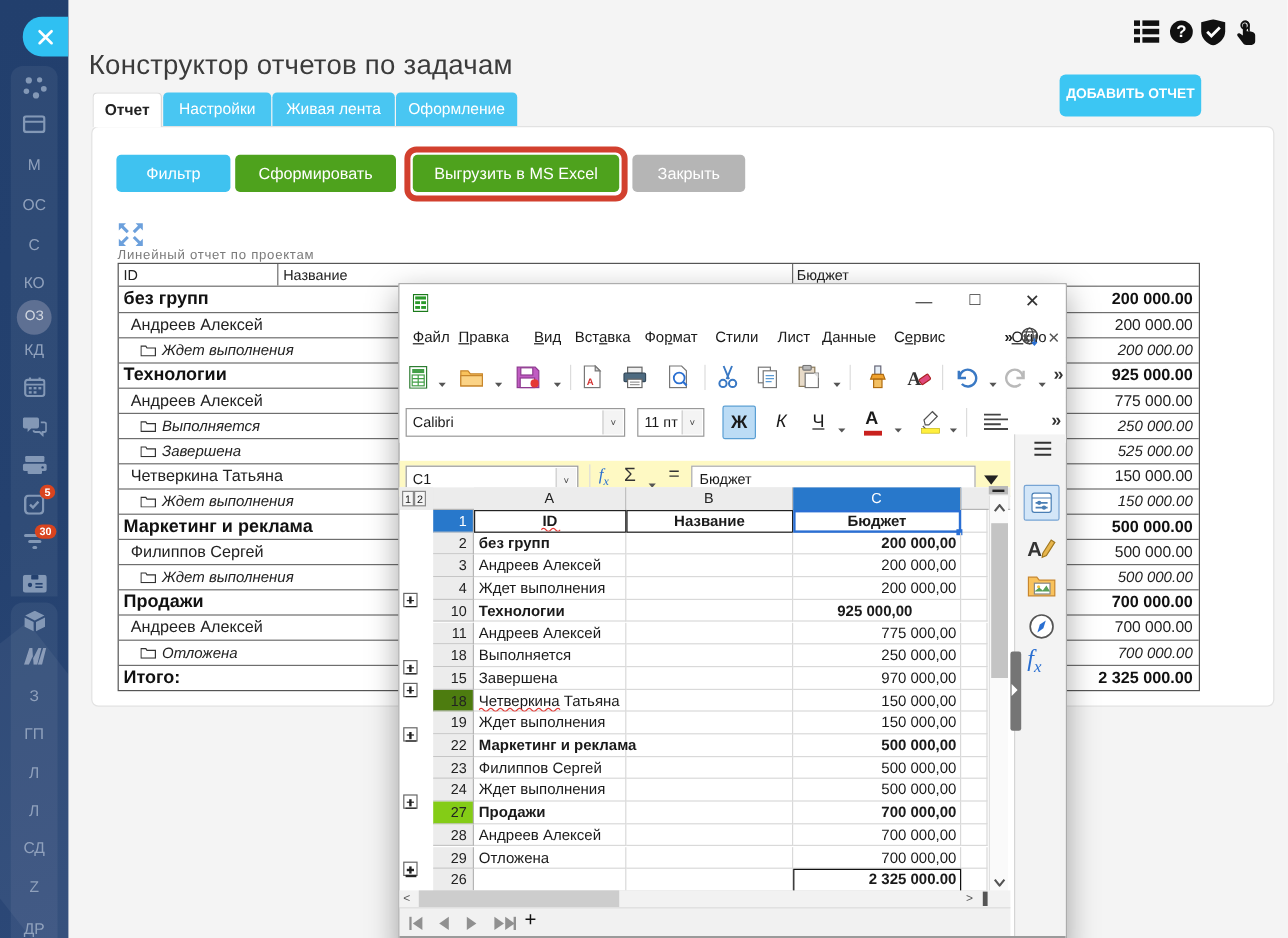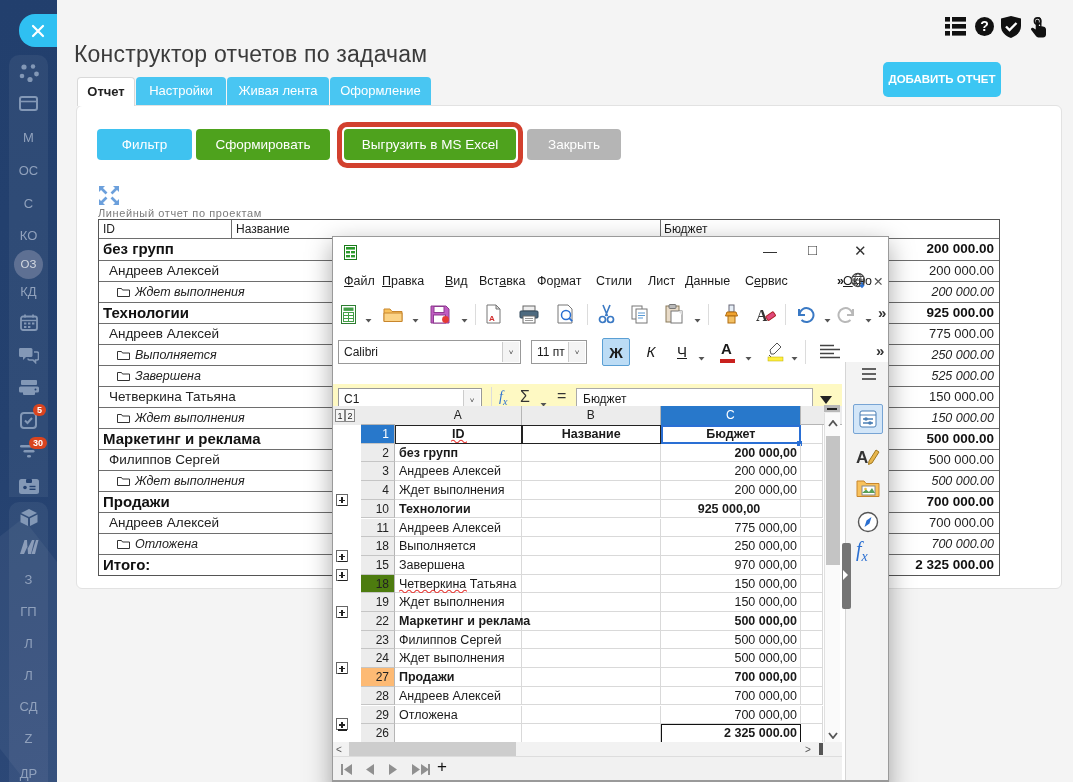--- a/index.html
+++ b/index.html
@@ -544,21 +544,21 @@
       <div class="lorel" style="left:467.7px;top:224.7px;width:22.30000000000001px;height:18.7px;border-right:1px solid #d9d9d9;border-bottom:1px solid #d9d9d9;"></div>
       <div class="lorel" style="left:63px;top:224.7px;width:260px;height:18.7px;font-size:12.5px;line-height:18.7px;padding-left:3px;white-space:nowrap;">Филиппов Сергей</div>
       <div class="lorel" style="left:328px;top:224.7px;width:136px;height:18.7px;font-size:12.5px;line-height:18.7px;text-align:right;">500 000,00</div>
       <div class="lorel" style="left:28px;top:243.39999999999998px;width:34px;height:18.7px;background:#ececec;color:#222;font-size:12px;text-align:right;padding-right:5px;line-height:18.7px;border-right:1px solid #b5b5b5;border-bottom:1px solid #c5c5c5;">24</div>
       <div class="lorel" style="left:62px;top:243.39999999999998px;width:126.5px;height:18.7px;border-right:1px solid #d9d9d9;border-bottom:1px solid #d9d9d9;"></div>
       <div class="lorel" style="left:188.5px;top:243.39999999999998px;width:139.5px;height:18.7px;border-right:1px solid #d9d9d9;border-bottom:1px solid #d9d9d9;"></div>
       <div class="lorel" style="left:328px;top:243.39999999999998px;width:139.7px;height:18.7px;border-right:1px solid #d9d9d9;border-bottom:1px solid #d9d9d9;"></div>
       <div class="lorel" style="left:467.7px;top:243.39999999999998px;width:22.30000000000001px;height:18.7px;border-right:1px solid #d9d9d9;border-bottom:1px solid #d9d9d9;"></div>
       <div class="lorel" style="left:63px;top:243.39999999999998px;width:260px;height:18.7px;font-size:12.5px;line-height:18.7px;padding-left:3px;white-space:nowrap;">Ждет выполнения</div>
       <div class="lorel" style="left:328px;top:243.39999999999998px;width:136px;height:18.7px;font-size:12.5px;line-height:18.7px;text-align:right;">500 000,00</div>
-      <div class="lorel" style="left:28px;top:262.1px;width:34px;height:18.7px;background:#fdba74;color:#222;font-size:12px;text-align:right;padding-right:5px;line-height:18.7px;border-right:1px solid #b5b5b5;border-bottom:1px solid #c5c5c5;">27</div>
+      <div class="lorel" style="left:28px;top:262.1px;width:34px;height:18.7px;background:#84cc16;color:#222;font-size:12px;text-align:right;padding-right:5px;line-height:18.7px;border-right:1px solid #b5b5b5;border-bottom:1px solid #c5c5c5;">27</div>
       <div class="lorel" style="left:62px;top:262.1px;width:126.5px;height:18.7px;border-right:1px solid #d9d9d9;border-bottom:1px solid #d9d9d9;"></div>
       <div class="lorel" style="left:188.5px;top:262.1px;width:139.5px;height:18.7px;border-right:1px solid #d9d9d9;border-bottom:1px solid #d9d9d9;"></div>
       <div class="lorel" style="left:328px;top:262.1px;width:139.7px;height:18.7px;border-right:1px solid #d9d9d9;border-bottom:1px solid #d9d9d9;"></div>
       <div class="lorel" style="left:467.7px;top:262.1px;width:22.30000000000001px;height:18.7px;border-right:1px solid #d9d9d9;border-bottom:1px solid #d9d9d9;"></div>
       <div class="lorel" style="left:63px;top:262.1px;width:260px;height:18.7px;font-size:12.5px;font-weight:bold;line-height:18.7px;padding-left:3px;white-space:nowrap;">Продажи</div>
       <div class="lorel" style="left:328px;top:262.1px;width:136px;height:18.7px;font-size:12.5px;font-weight:bold;line-height:18.7px;text-align:right;">700 000,00</div>
       <div class="lorel" style="left:28px;top:280.8px;width:34px;height:18.7px;background:#ececec;color:#222;font-size:12px;text-align:right;padding-right:5px;line-height:18.7px;border-right:1px solid #b5b5b5;border-bottom:1px solid #c5c5c5;">28</div>
       <div class="lorel" style="left:62px;top:280.8px;width:126.5px;height:18.7px;border-right:1px solid #d9d9d9;border-bottom:1px solid #d9d9d9;"></div>
       <div class="lorel" style="left:188.5px;top:280.8px;width:139.5px;height:18.7px;border-right:1px solid #d9d9d9;border-bottom:1px solid #d9d9d9;"></div>
       <div class="lorel" style="left:328px;top:280.8px;width:139.7px;height:18.7px;border-right:1px solid #d9d9d9;border-bottom:1px solid #d9d9d9;"></div>

